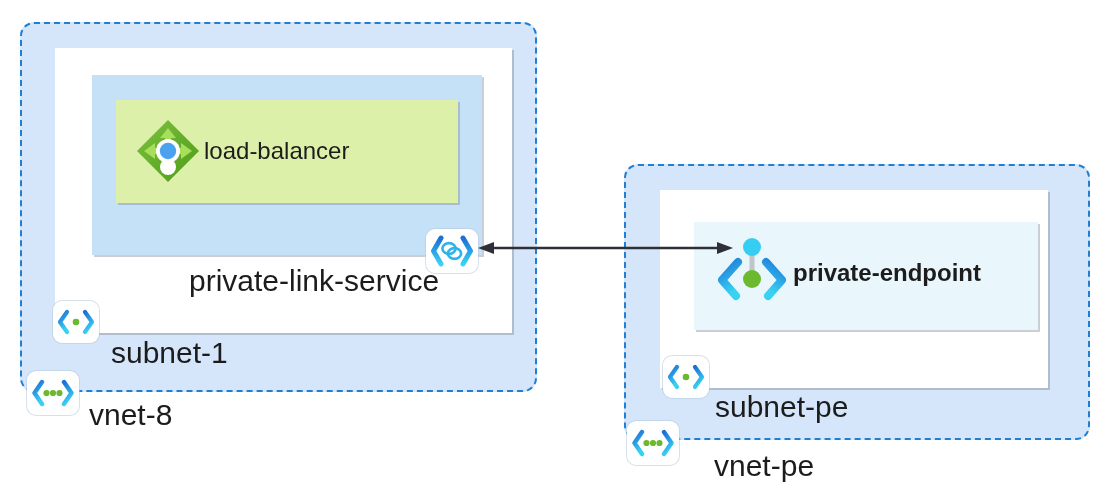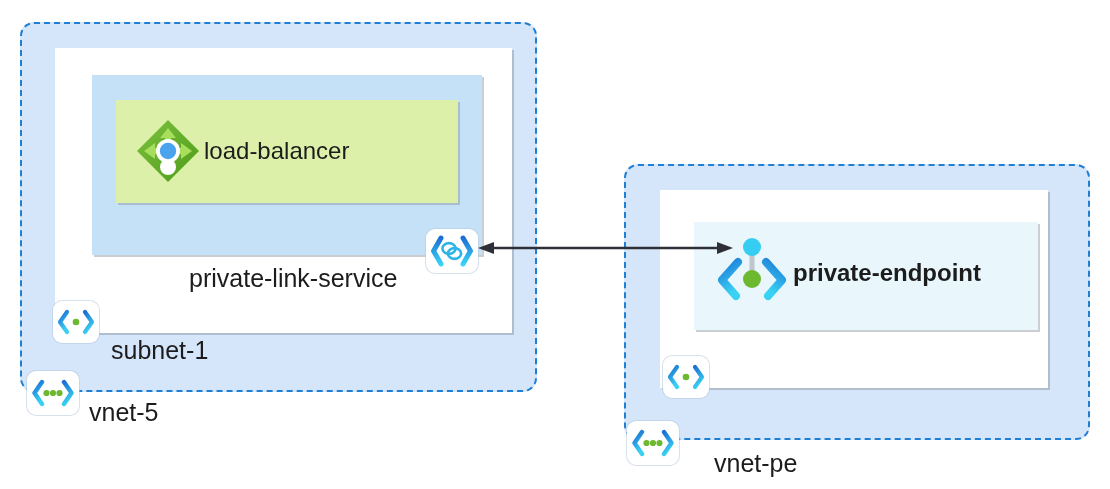--- a/index.html
+++ b/index.html
@@ -31,21 +31,21 @@
     box-shadow:2px 2px 0 0 rgba(130,140,150,0.42);
   }
   .pls-box{ background:#c5e1f7; }
   .pe-box{ background:#e9f7fc; }
   .lb-box{ background:#ddf0a9; }
 
   
   .label{
     position:absolute;
     color:#1c1c1c;
-    font-size:25px;
+    font-size:30px;
     line-height:1;
     white-space:nowrap;
     font-family:"Liberation Sans", sans-serif;
   }
   .res-label{ font-size:24px; }
 
   
   .badge{
     position:absolute;
     background:#ffffff;
@@ -144,21 +144,21 @@
         </linearGradient>
       </defs>
       <path d="M11 3 L3.5 14 L11 25" stroke="url(#vn1L)" stroke-width="4.4" fill="none" stroke-linecap="round" stroke-linejoin="round"></path>
       <path d="M33 3 L40.5 14 L33 25" stroke="url(#vn1L)" stroke-width="4.4" fill="none" stroke-linecap="round" stroke-linejoin="round"></path>
       <circle cx="15.5" cy="14" r="3.1" fill="#6cb82e"></circle>
       <circle cx="22" cy="14" r="3.1" fill="#6cb82e"></circle>
       <circle cx="28.5" cy="14" r="3.1" fill="#6cb82e"></circle>
     </svg>
   </div>
 
-  <div class="label" style="left:89px;top:400px;">vnet-5</div>
+  <div class="label" style="left:89px;top:400px;">vnet-8</div>
 
   <div class="vnet-box" style="left:624px;top:164px;width:466px;height:276px;"></div>
 
   <div class="subnet-box" style="left:660px;top:190px;width:388px;height:198px;"></div>
 
   <div class="res-box pe-box" style="left:694px;top:222px;width:344px;height:108px;"></div>
 
   <svg class="res-icon" style="left:716px;top:234px;" width="72" height="68" viewBox="0 0 72 68">
     <defs>
       <linearGradient id="peL" x1="0" y1="0" x2="0.3" y2="1">
@@ -186,20 +186,21 @@
           <stop offset="0" stop-color="#1b6fd4"></stop>
           <stop offset="1" stop-color="#3ad0f2"></stop>
         </linearGradient>
       </defs>
       <path d="M10 3 L3 13 L10 23" stroke="url(#snPeL)" stroke-width="4.2" fill="none" stroke-linecap="round" stroke-linejoin="round"></path>
       <path d="M28 3 L35 13 L28 23" stroke="url(#snPeL)" stroke-width="4.2" fill="none" stroke-linecap="round" stroke-linejoin="round"></path>
       <circle cx="19" cy="13" r="3.3" fill="#6cb82e"></circle>
     </svg>
   </div>
 
+  <div class="label" style="left:715px;top:392px;">subnet-pe</div>
 
   <div class="badge" style="left:627px;top:421px;width:52px;height:44px;">
     <svg width="44" height="28" viewBox="0 0 44 28">
       <defs>
         <linearGradient id="vnPeL" x1="0" y1="0" x2="0.25" y2="1">
           <stop offset="0" stop-color="#1b6fd4"></stop>
           <stop offset="1" stop-color="#3ad0f2"></stop>
         </linearGradient>
       </defs>
       <path d="M11 3 L3.5 14 L11 25" stroke="url(#vnPeL)" stroke-width="4.4" fill="none" stroke-linecap="round" stroke-linejoin="round"></path>

